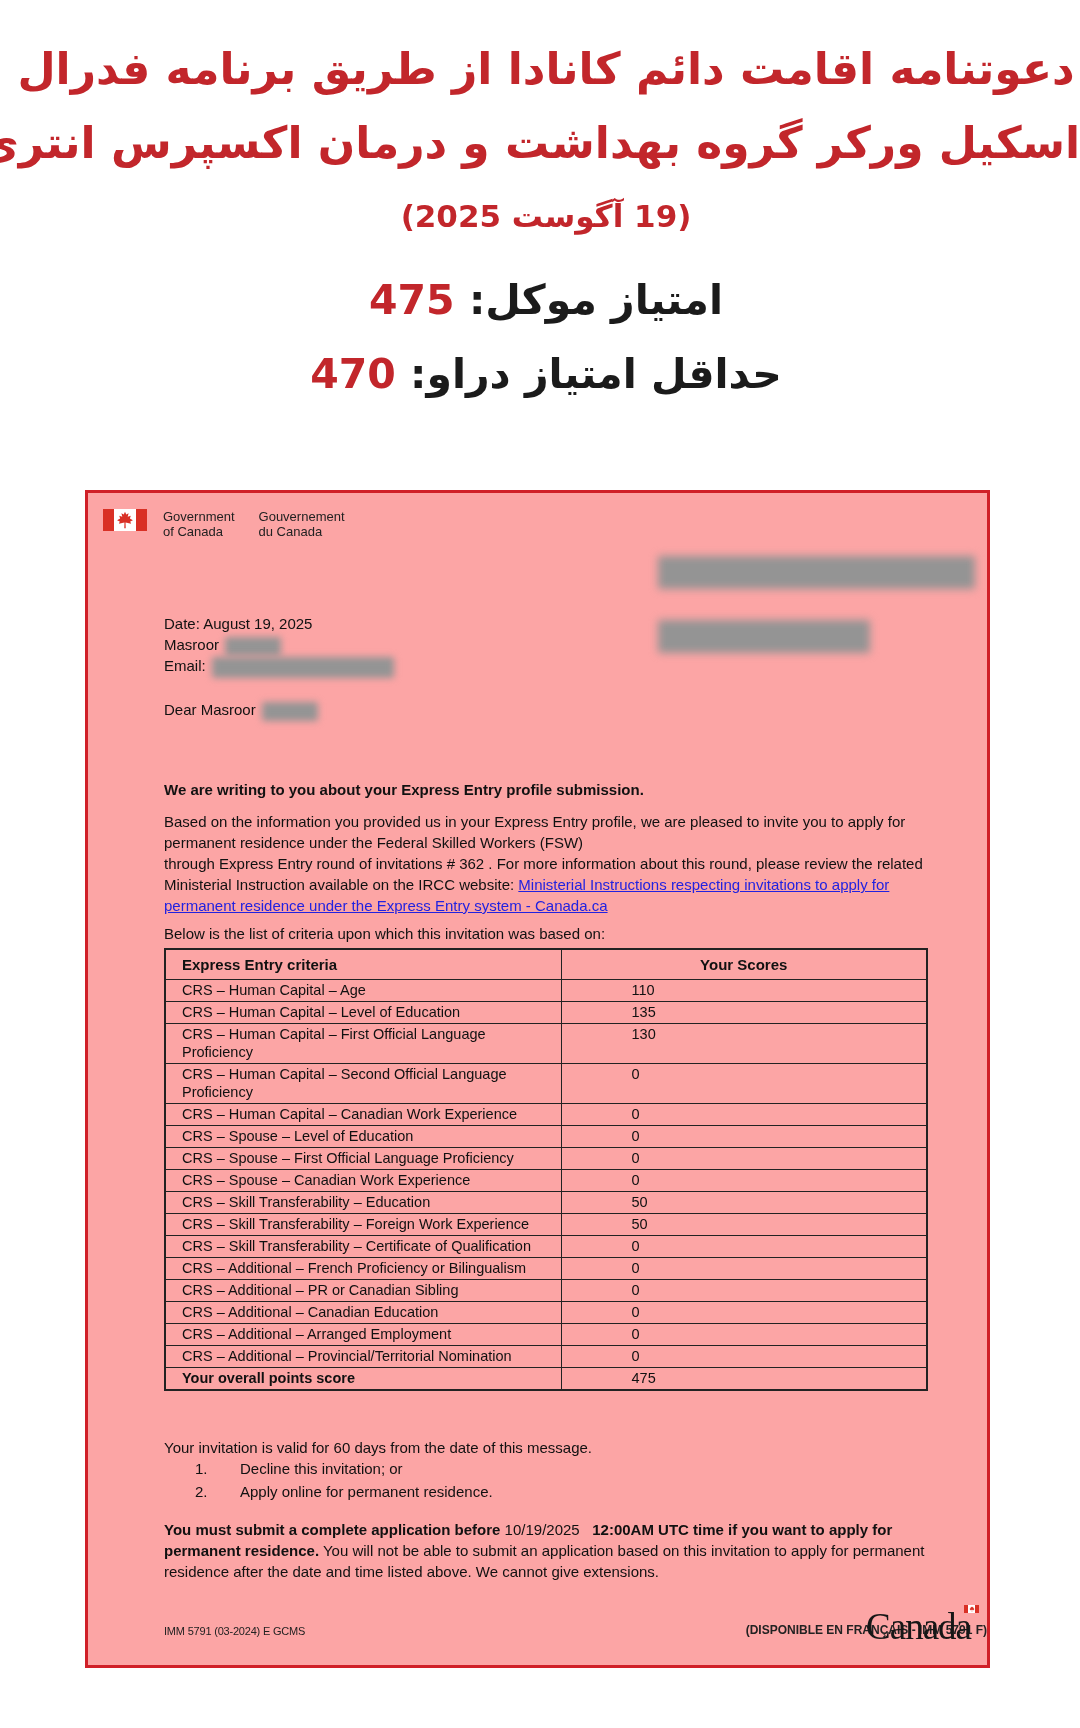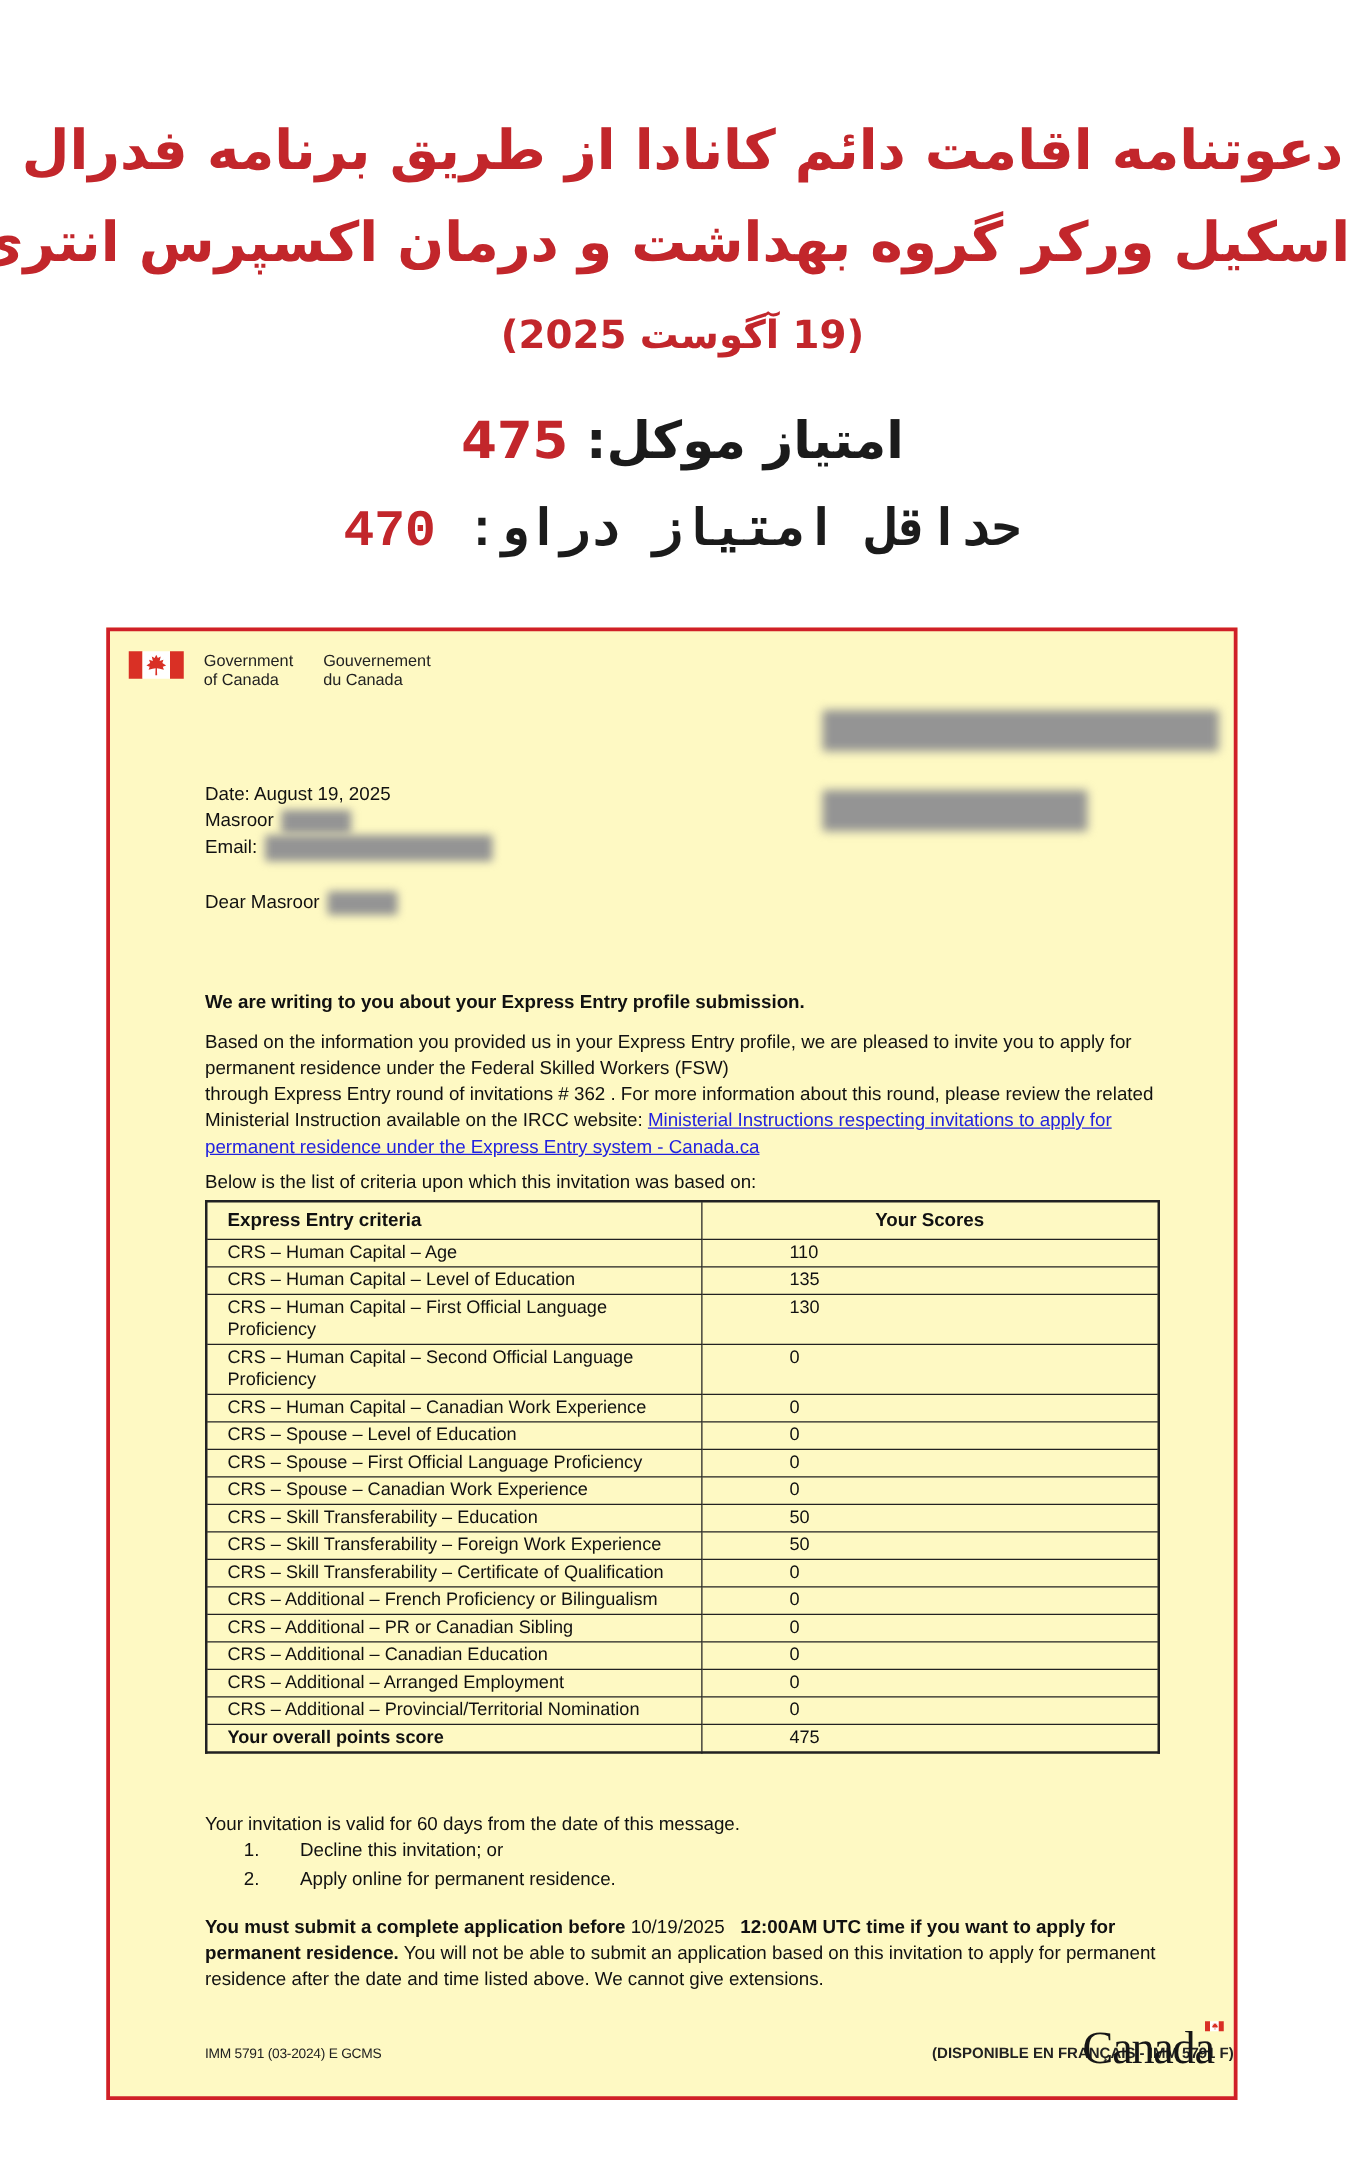--- a/index.html
+++ b/index.html
@@ -1,30 +1,30 @@
 <!DOCTYPE html>
 <html><head>
 <meta charset="utf-8">
 <style>
   * { margin:0; padding:0; box-sizing:border-box; }
   html,body { width:1080px; height:1728px; background:#ffffff; overflow:hidden;
               font-family:"Liberation Sans","DejaVu Sans",sans-serif; color:#1a1a1a; }
 
   
-  .headline { direction:rtl; text-align:center; padding-top:84px;
+  .headline { direction:rtl; text-align:center; padding-top:32px;
               font-family:"DejaVu Sans",sans-serif; font-weight:bold;margin-left:12px; }
   .hl-red   { color:#C2262B; font-size:44px; line-height:74px; white-space:nowrap; }
   .hl-date  { color:#C2262B; font-size:31px; line-height:72px; white-space:nowrap; }
   .hl-score { color:#1b1b1b; font-size:41px; line-height:72px; white-space:nowrap; margin-top:12px; }
   .hl-score .num { color:#C2262B; }
-  .hl-score2 { margin-top:2px;font-family:Liberation Mono, monospace; }
-
-  
-  .letter { position:absolute; left:85px; top:502px; width:905px; height:1178px;
-            border:3px solid #D02028; background:#fef9c3; }
+  .hl-score2 { margin-top:2px; }
+
+  
+  .letter { position:absolute; left:85px; top:490px; width:905px; height:1178px;
+            border:3px solid #D02028; background:#fca5a5; }
 
   
   .gov-logo { position:absolute; left:15px; top:16px; display:flex; align-items:flex-start; }
   .flag { width:44px; height:22px; display:flex; flex-shrink:0; }
   .flag .bar { width:11px; height:22px; background:#D93025; }
   .flag .mid { width:22px; height:22px; background:#ffffff; display:flex; align-items:center; justify-content:center; }
   .flag .mid svg { width:18px; height:18px; display:block; }
   .gov-logo .txt { font-size:13px; line-height:15px; color:#222; margin-left:16px; }
   .gov-logo .txt.fr { margin-left:24px; }
 

